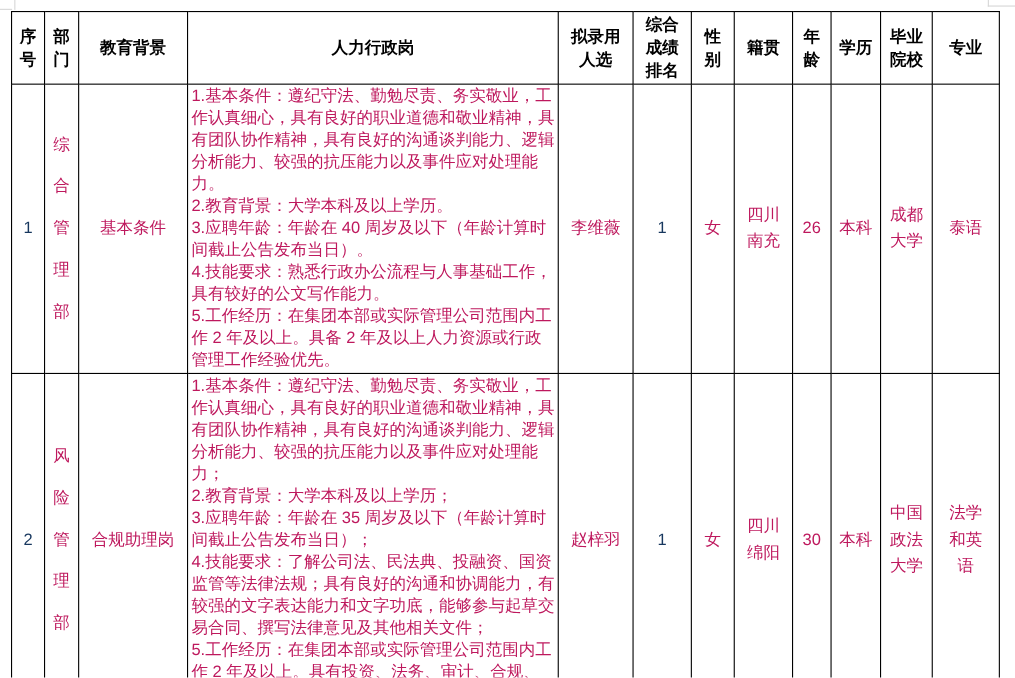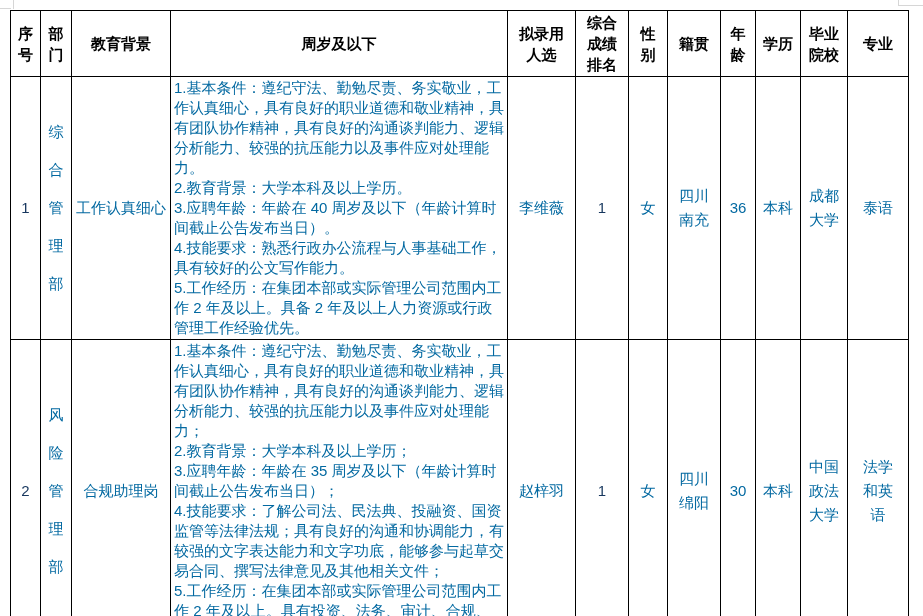--- a/index.html
+++ b/index.html
@@ -31,21 +31,21 @@
     white-space: pre-line;
     overflow: hidden;
     padding: 1px 2px;
   }
   .recruit thead th {
     font-weight: bold;
     line-height: 21px;
     height: 66px;
     color: #000000;
   }
-  .recruit td { line-height: 24px; color: #0369a1; }
+  .recruit td { line-height: 24px; color: #be185d; }
   tr.row-1 td { height: 241px; }
   tr.row-2 td { height: 288px; }
 
   td.cell-index, td.cell-rank {
     color: #17375e;
     font-family: "Liberation Sans", "DejaVu Sans", sans-serif;
   }
   td.cell-department { line-height: 38px; }
   td.cell-requirements {
     text-align: left;
@@ -77,21 +77,21 @@
       <col style="width:47px">
       <col style="width:61px">
   </colgroup>
   <thead>
     <tr>
       <th>序
 号</th>
       <th>部
 门</th>
       <th>教育背景</th>
-      <th>周岁及以下</th>
+      <th>人力行政岗</th>
       <th>拟录用
 人选</th>
       <th>综合
 成绩
 排名</th>
       <th>性
 别</th>
       <th>籍贯</th>
       <th>年
 龄</th>
@@ -102,32 +102,32 @@
     </tr>
   </thead>
   <tbody>
     <tr class="row-1">
       <td class="cell-index">1</td>
       <td class="cell-department">综
 合
 管
 理
 部</td>
-      <td class="cell-position">工作认真细心</td>
+      <td class="cell-position">基本条件</td>
       <td class="cell-requirements">1.基本条件：遵纪守法、勤勉尽责、务实敬业，工作认真细心，具有良好的职业道德和敬业精神，具有团队协作精神，具有良好的沟通谈判能力、逻辑分析能力、较强的抗压能力以及事件应对处理能力。
 2.教育背景：大学本科及以上学历。
 3.应聘年龄：年龄在 40 周岁及以下（年龄计算时间截止公告发布当日）。
 4.技能要求：熟悉行政办公流程与人事基础工作，具有较好的公文写作能力。
 5.工作经历：在集团本部或实际管理公司范围内工作 2 年及以上。具备 2 年及以上人力资源或行政管理工作经验优先。</td>
       <td class="cell-candidate">李维薇</td>
       <td class="cell-rank">1</td>
       <td class="cell-gender">女</td>
       <td class="cell-hometown">四川
 南充</td>
-      <td class="cell-age">36</td>
+      <td class="cell-age">26</td>
       <td class="cell-education">本科</td>
       <td class="cell-school">成都
 大学</td>
       <td class="cell-major">泰语</td>
     </tr>
     <tr class="row-2">
       <td class="cell-index">2</td>
       <td class="cell-department">风
 险
 管

